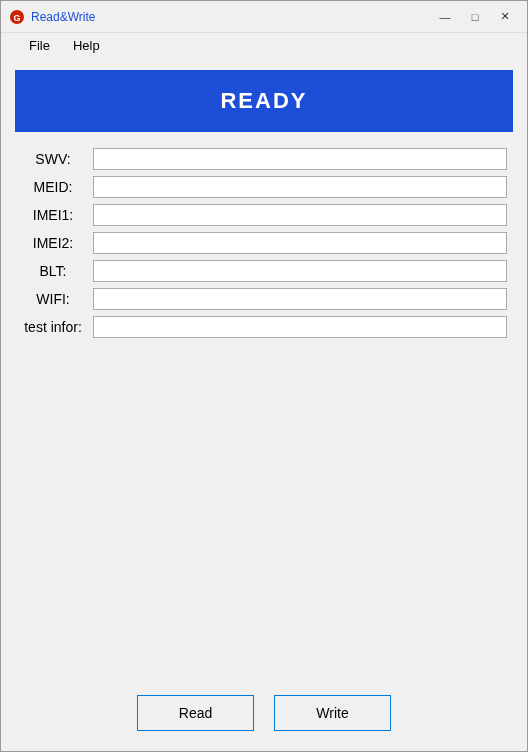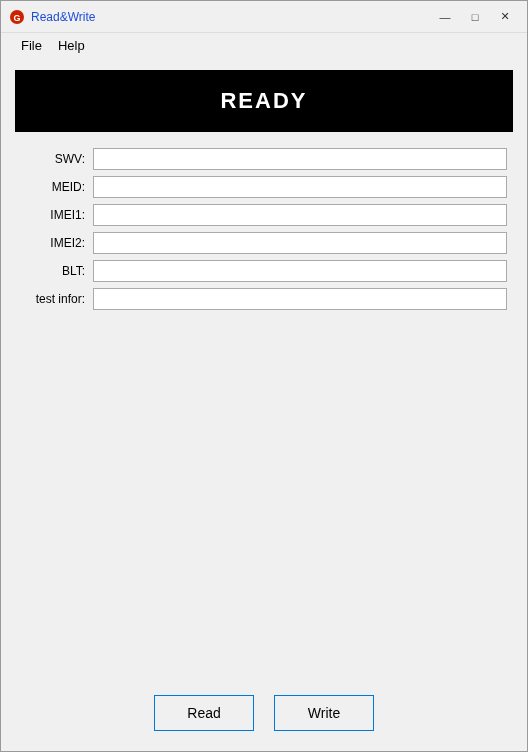--- a/index.html
+++ b/index.html
@@ -60,33 +60,34 @@
       cursor: pointer;
       font-size: 11px;
       display: flex;
       align-items: center;
       justify-content: center;
       color: #333;
     }
 
     .menu-bar {
       display: flex;
-      gap: 0;
+      gap: 7px;
       padding: 2px 12px;
       background: #f0f0f0;
+      margin-left: 8px;
     }
 
     .menu-item {
       padding: 3px 8px;
       cursor: pointer;
       font-size: 13px;
     }
 
     .status-bar {
-      background: #000000;
+      background: #1d4ed8;
       color: white;
       text-align: center;
       padding: 18px;
       font-size: 22px;
       font-weight: bold;
       letter-spacing: 2px;
       margin: 12px 14px 8px 14px;
     }
 
     .form-area {
@@ -97,23 +98,23 @@
       flex: 1;
     }
 
     .form-row {
       display: flex;
       align-items: center;
       gap: 4px;
     }
 
     .form-label {
-      text-align: right;
+      text-align: center;
       min-width: 68px;
-      font-size: 12px;
+      font-size: 14px;
       color: #000;
       padding-right: 4px;
     }
 
     .form-input {
       flex: 1;
       height: 22px;
       border: 1px solid #aaa;
       background: white;
       font-size: 12px;
@@ -127,21 +128,21 @@
     }
 
     .button-area {
       display: flex;
       justify-content: center;
       gap: 20px;
       padding: 24px 0 20px 0;
     }
 
     .action-btn {
-      width: 100px;
+      width: 117px;
       height: 36px;
       border: 1px solid #aaa;
       background: #f0f0f0;
       font-size: 14px;
       cursor: pointer;
       display: flex;
       align-items: center;
       justify-content: center;
     }
 
@@ -204,20 +205,24 @@
     <div class="form-row">
       <label class="form-label">IMEI2:</label>
       <input class="form-input" type="text" value="" style="">
     </div>
 
     <div class="form-row">
       <label class="form-label">BLT:</label>
       <input class="form-input" type="text" value="" style="">
     </div>
 
+    <div class="form-row">
+      <label class="form-label">WIFI:</label>
+      <input class="form-input" type="text" value="" style="">
+    </div>
 
     <div class="form-row">
       <label class="form-label">test infor:</label>
       <input class="form-input" type="text" value="" style="">
     </div>
 
   </div>
 
   <div class="button-area">
     <button class="action-btn read-btn">Read</button>

